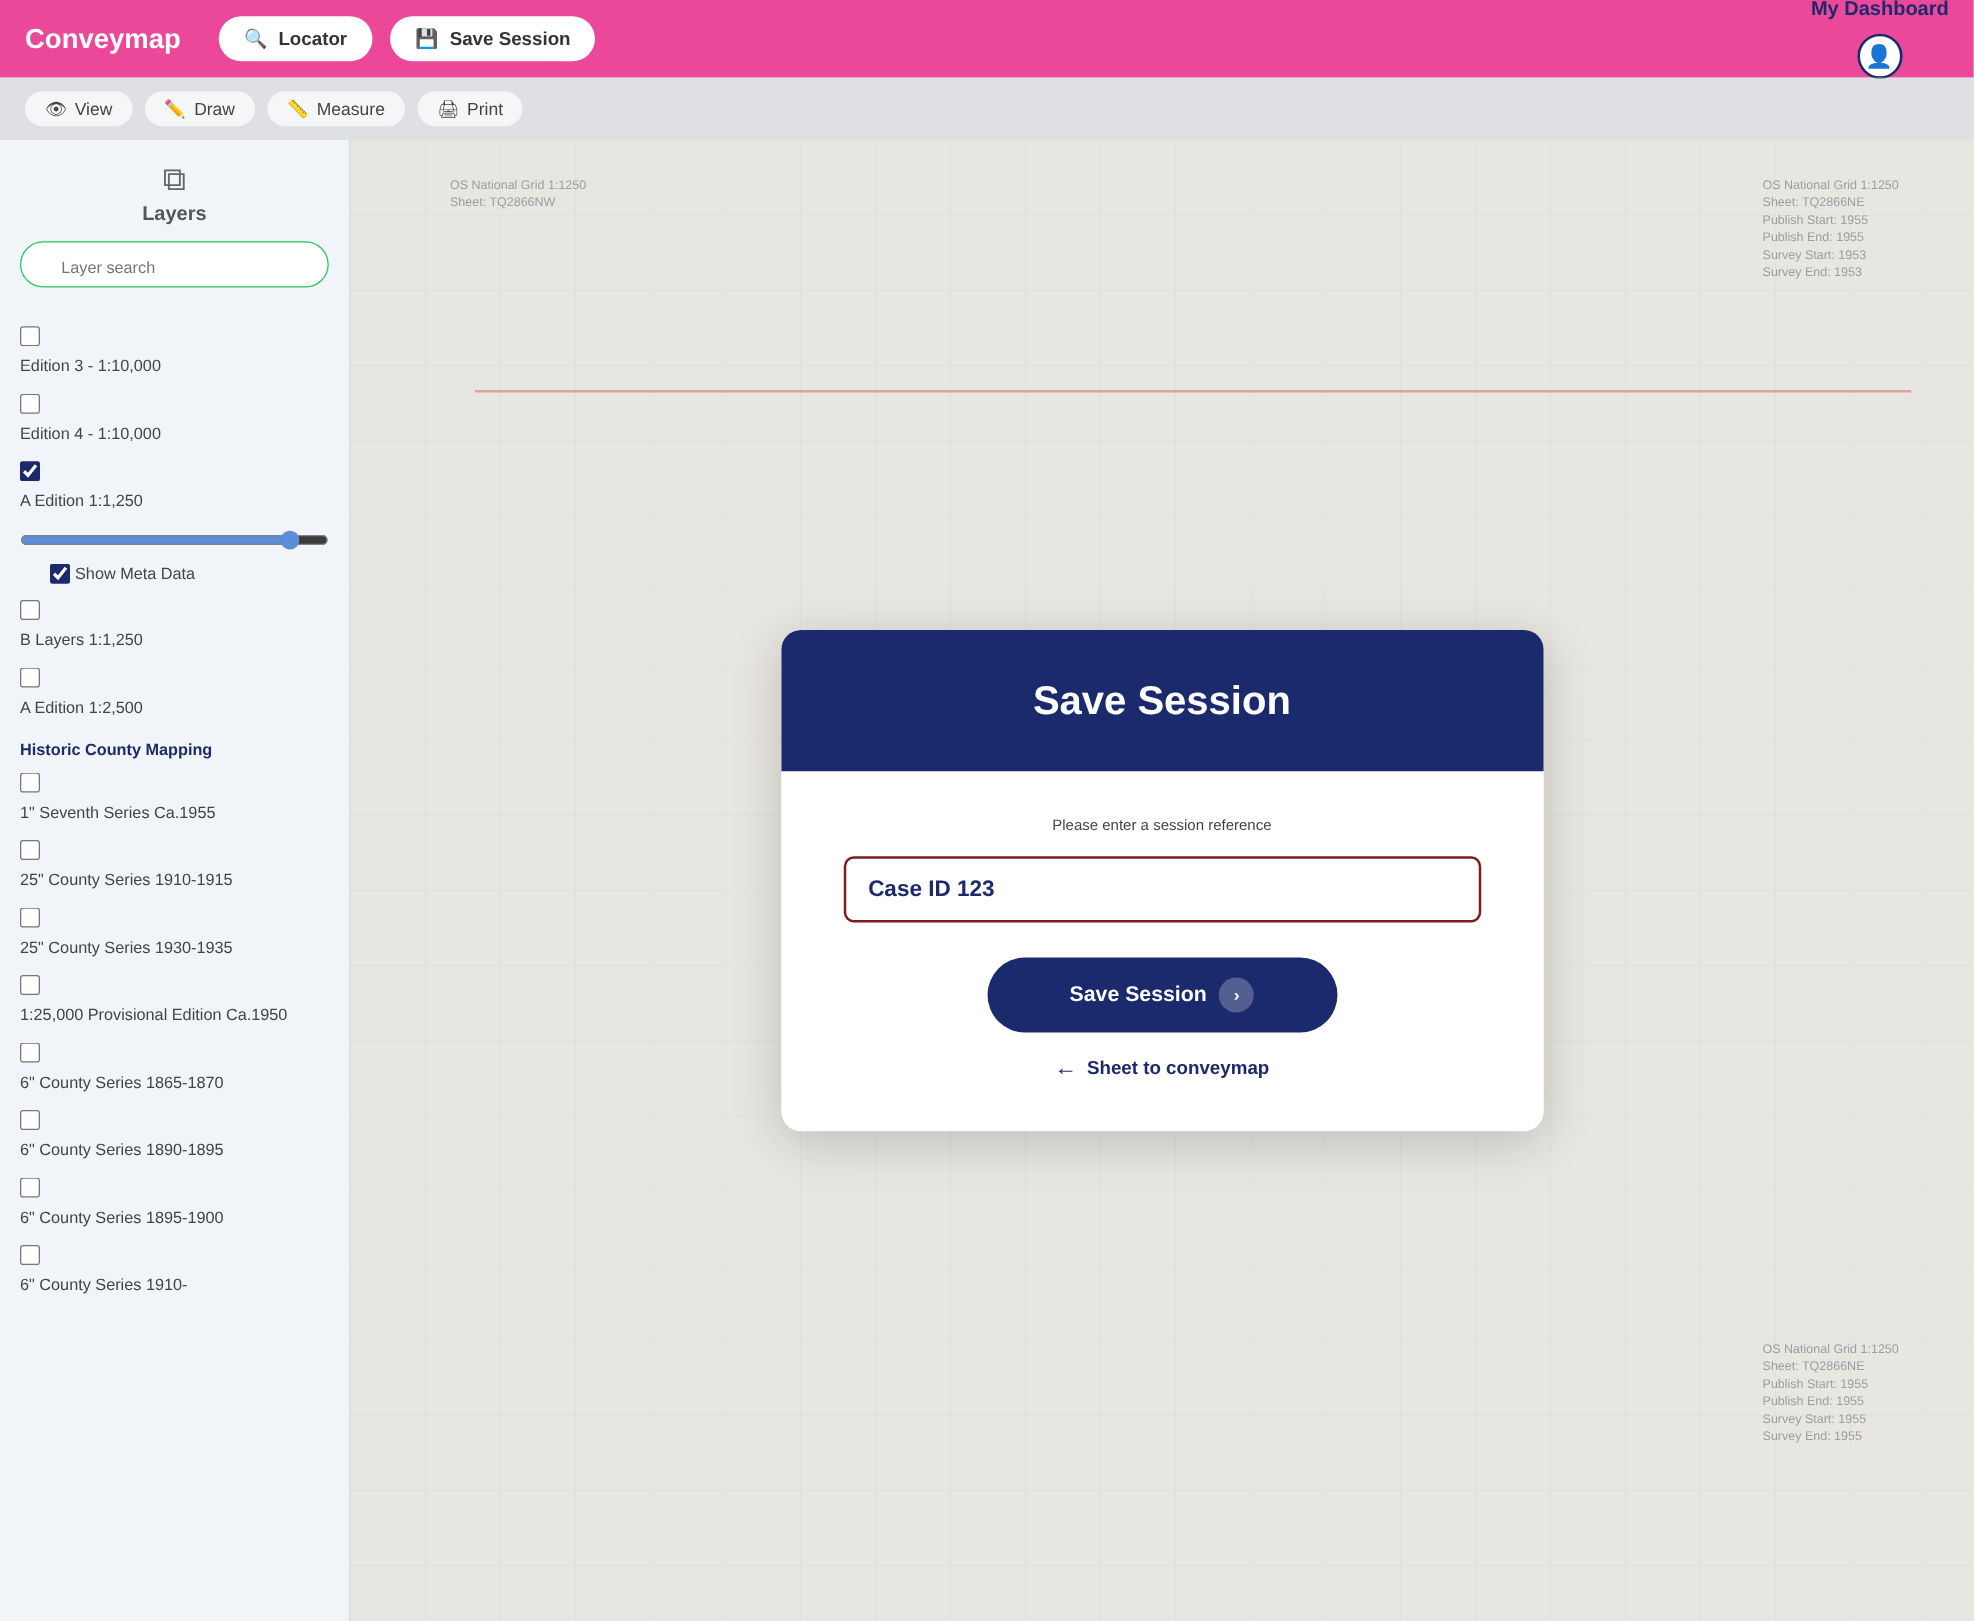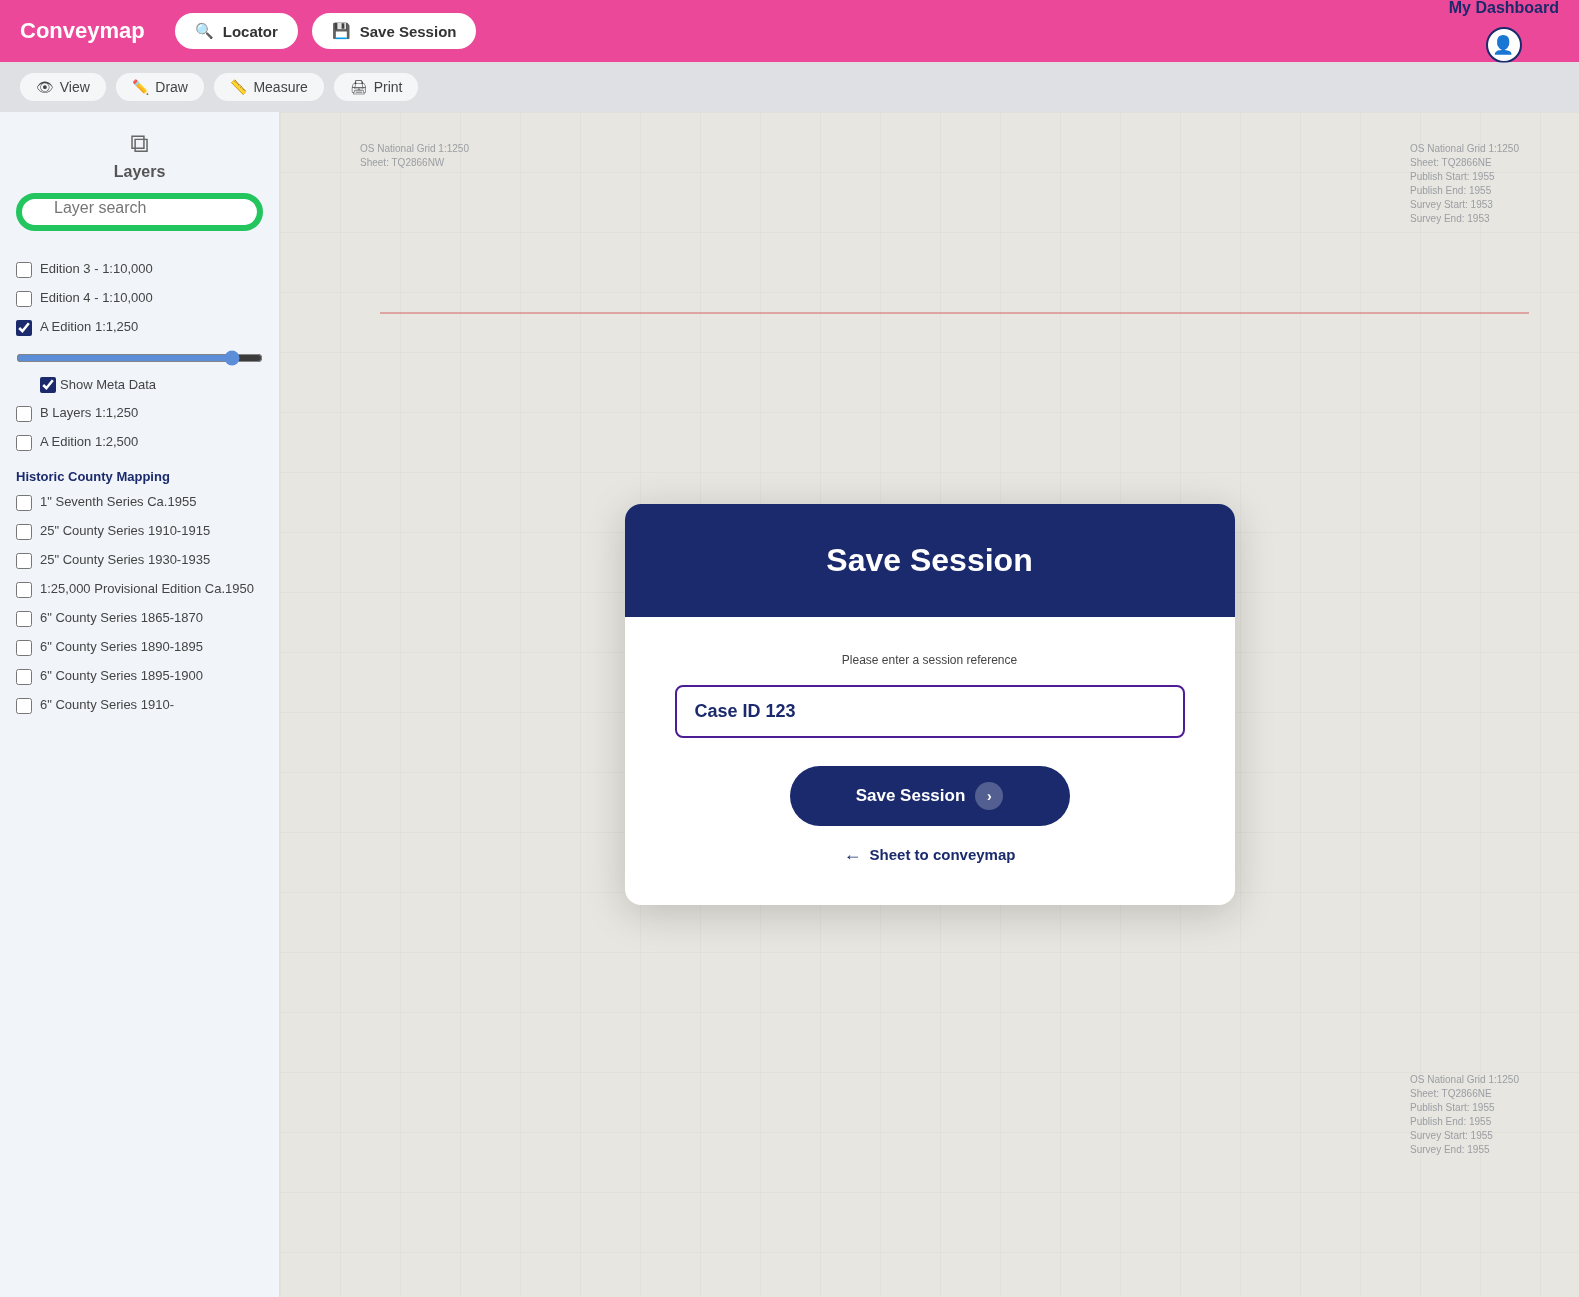--- a/index.html
+++ b/index.html
@@ -119,24 +119,24 @@
       color: #666;
       margin-bottom: 4px;
     }
     .layers-title {
       font-size: 16px;
       font-weight: 600;
       color: #555;
     }
     .sidebar-search {
       width: 100%;
-      padding: 0 12px 8px 32px;
-      border: 6px solid #22c55e;
+      padding: 12px 12px 8px 32px;
+      border: 1px solid #22c55e;
       border-radius: 20px;
-      font-size: 16px;
+      font-size: 13px;
       margin-bottom: 14px;
       background: white;
       position: relative;
     }
     .sidebar-search-wrapper {
       position: relative;
       margin-bottom: 14px;
     }
     .sidebar-search-icon {
       position: absolute;
@@ -147,20 +147,21 @@
       font-size: 14px;
     }
     .layer-item {
       display: flex;
       align-items: flex-start;
       gap: 8px;
       font-size: 13px;
       color: #444;
       margin-bottom: 8px;
       padding: 2px 0;
+      flex-direction: column;
     }
     .layer-checkbox {
       width: 16px;
       height: 16px;
       flex-shrink: 0;
       margin-top: 1px;
       accent-color: #1a2a6c;
     }
     .layer-label { line-height: 1.3; }
     .layer-sub-item {
@@ -246,21 +247,21 @@
     }
     .modal-subtitle {
       font-size: 12px;
       color: #444;
       margin-bottom: 18px;
       text-align: center;
     }
     .modal-input {
       width: 100%;
       padding: 14px 18px;
-      border: 2px solid #4c1d95;
+      border: 2px solid #7f1d1d;
       border-radius: 8px;
       font-size: 18px;
       font-weight: 700;
       color: #1a2a6c;
       margin-bottom: 28px;
       outline: none;
     }
     .modal-save-btn {
       width: 280px;
       padding: 16px 0;

